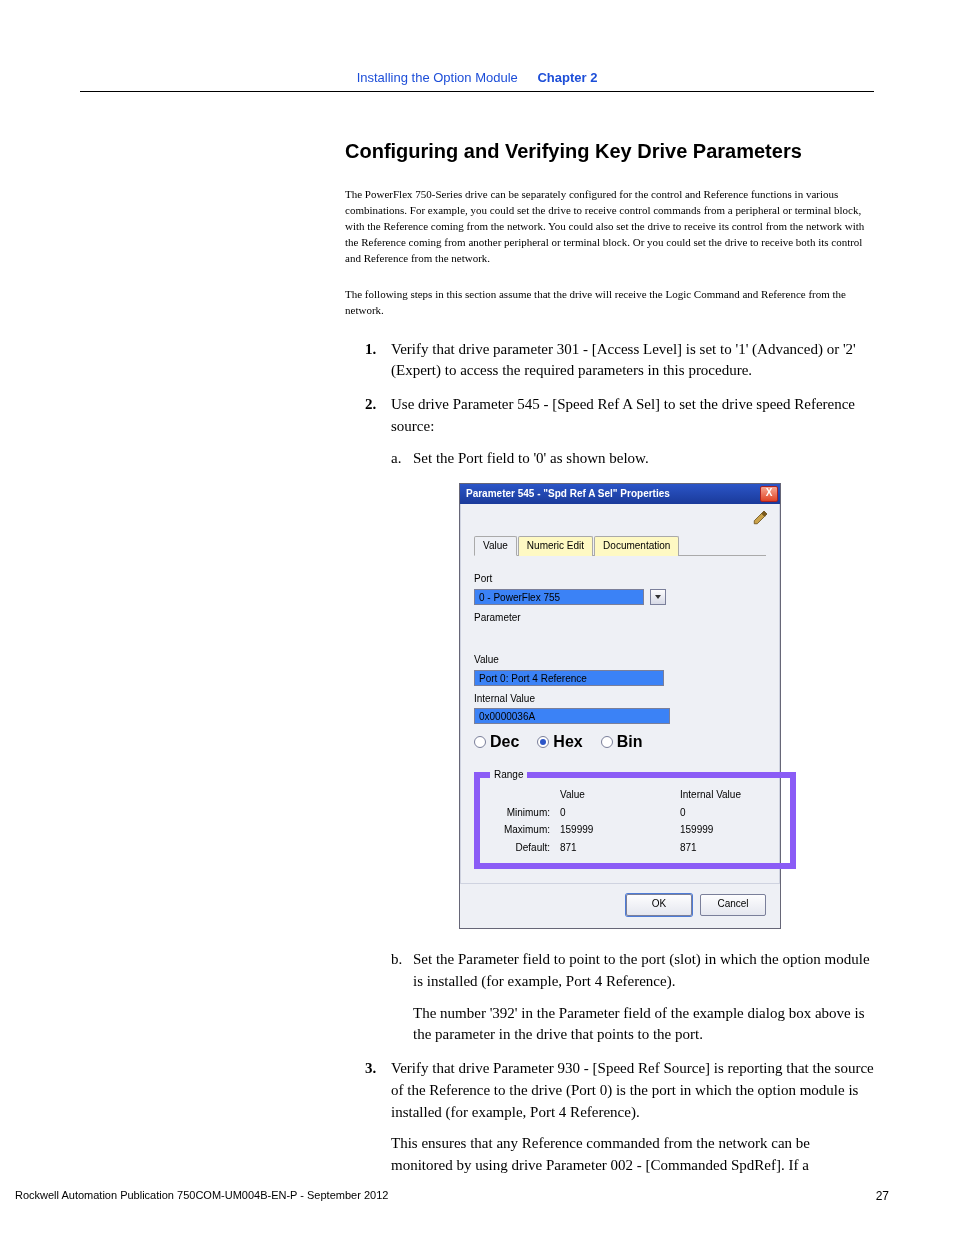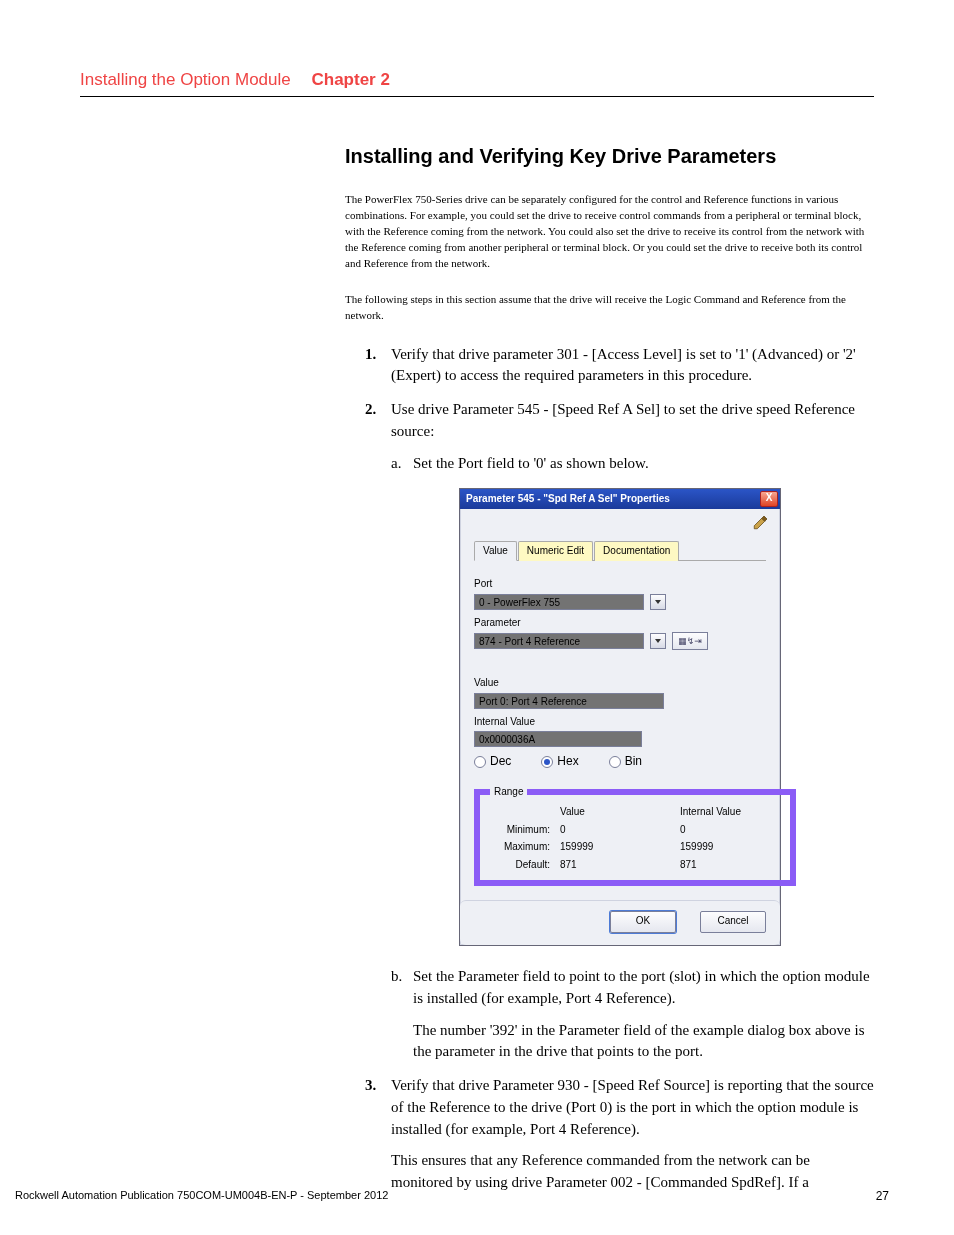--- a/index.html
+++ b/index.html
@@ -11,24 +11,24 @@
     width: 954px;
     height: 1235px;
     position: relative;
     box-sizing: border-box;
   }
   .page {
     padding: 70px 80px 0 80px;
     box-sizing: border-box;
   }
   .hdr {
-    text-align: left;
+    text-align: center;
     font-family: Arial, Helvetica, sans-serif;
-    font-size: 17px;
-    color: #ef4444;
+    font-size: 13px;
+    color: #1d4ed8;
     padding-bottom: 8px;
     margin-bottom: 40px;
   }
   .hdr .head-left { font-weight: normal; }
   .hdr .head-right { font-weight: bold; margin-left: 16px; }
   .hdr-rule {
     border: none;
     border-top: 1.5px solid #000;
     margin: 6px 0 0 0;
   }
@@ -159,21 +159,21 @@
     display: block;
     margin: 6px 0 2px;
     font-size: 10px;
   }
   .field-row { display: flex; align-items: center; gap: 6px; }
   .ctl-input {
     height: 16px;
     line-height: 16px;
     font-size: 10px;
     padding: 0 4px;
-    background: #737373;
+    background: #3b82f6;
     border: 1px solid #7a7f9a;
     box-sizing: border-box;
   }
   .dd-btn {
     width: 16px;
     height: 16px;
     border: 1px solid #7a7f9a;
     background: linear-gradient(#fdfdfe, #d7dae6);
     display: inline-flex;
     align-items: center;
@@ -192,24 +192,25 @@
     border: 1px solid #7a7f9a;
     background: linear-gradient(#fdfdfe, #e5e7ef);
     display: inline-flex;
     align-items: center;
     justify-content: center;
     font-size: 9px;
     color: #446;
   }
   .radios {
     display: flex;
-    gap: 30px;
+    gap: 18px;
     margin-top: 6px;
-    font-size: 12px;
+    font-size: 16px;
     align-items: center;
+    font-weight: bold;
   }
   .radio {
     display: inline-flex;
     align-items: center;
     gap: 4px;
   }
   .radio .r {
     width: 10px;
     height: 10px;
     border: 1px solid #7a7f9a;
@@ -235,25 +236,24 @@
     display: grid;
     grid-template-columns: 70px 120px 100px;
     font-size: 10px;
     row-gap: 3px;
   }
   .range-grid .h { font-weight: normal; }
   .range-grid .rlabel { text-align: right; padding-right: 10px; }
   .dlg-buttons {
     display: flex;
     justify-content: flex-end;
-    gap: 24px;
+    gap: 8px;
     padding: 10px 14px 12px;
     border-top: 1px solid #cfd3e0;
     background: #eef0f5;
-    border-radius: 6px;
   }
   .win-btn {
     min-width: 64px;
     height: 20px;
     font-size: 10px;
     border: 1px solid #7a7f9a;
     background: linear-gradient(#fdfdfe, #e5e7ef);
     border-radius: 2px;
     text-align: center;
     line-height: 18px;
@@ -279,21 +279,21 @@
 <body>
 
 <div class="page">
   <div class="hdr">
     <span class="head-left">Installing the Option Module</span>
     <span class="head-right">Chapter 2</span>
     <hr class="hdr-rule">
   </div>
 
   <div class="content">
-    <h2 class="section-title">Installing and Verifying Key Drive Parameters</h2>
+    <h2 class="section-title">Configuring and Verifying Key Drive Parameters</h2>
 
     <p class="body">The PowerFlex 750-Series drive can be separately configured for the control and Reference functions in various combinations. For example, you could set the drive to receive control commands from a peripheral or terminal block, with the Reference coming from the network. You could also set the drive to receive its control from the network with the Reference coming from another peripheral or terminal block. Or you could set the drive to receive both its control and Reference from the network.</p>
     <p class="body">The following steps in this section assume that the drive will receive the Logic Command and Reference from the network.</p>
 
     <ol class="steps">
       <li>
         <span>Verify that drive parameter 301 - [Access Level] is set to '1' (Advanced) or '2' (Expert) to access the required parameters in this procedure.</span>
       </li>
 
       <li>
@@ -326,35 +326,28 @@
                   <div class="tab">Documentation</div>
                 </div>
 
                 <span class="lbl">Port</span>
                 <div class="field-row">
                   <div class="ctl-input" style="width:170px">0 - PowerFlex 755</div>
                   <div class="dd-btn"></div>
                 </div>
 
                 <span class="lbl">Parameter</span>
-                <div class="field-row">
-                  <div class="ctl-input" style="width:170px">874 - Port 4 Reference</div>
-                  <div class="dd-btn"></div>
-                  <div class="pick-btn">
-                    <span>▦↯⇥</span>
-                  </div>
-                </div>
 
                 <div style="height:20px"></div>
 
                 <span class="lbl">Value</span>
                 <div class="ctl-input" style="width:190px">Port 0: Port 4 Reference</div>
 
                 <span class="lbl">Internal Value</span>
-                <div class="ctl-input" style="width:168px">0x0000036A</div>
+                <div class="ctl-input" style="width:196px">0x0000036A</div>
 
                 <div class="radios">
                   <span class="radio">
                     <span class="r"></span>
                     <span>Dec</span>
                   </span>
                   <span class="radio checked">
                     <span class="r"></span>
                     <span>Hex</span>
                   </span>

